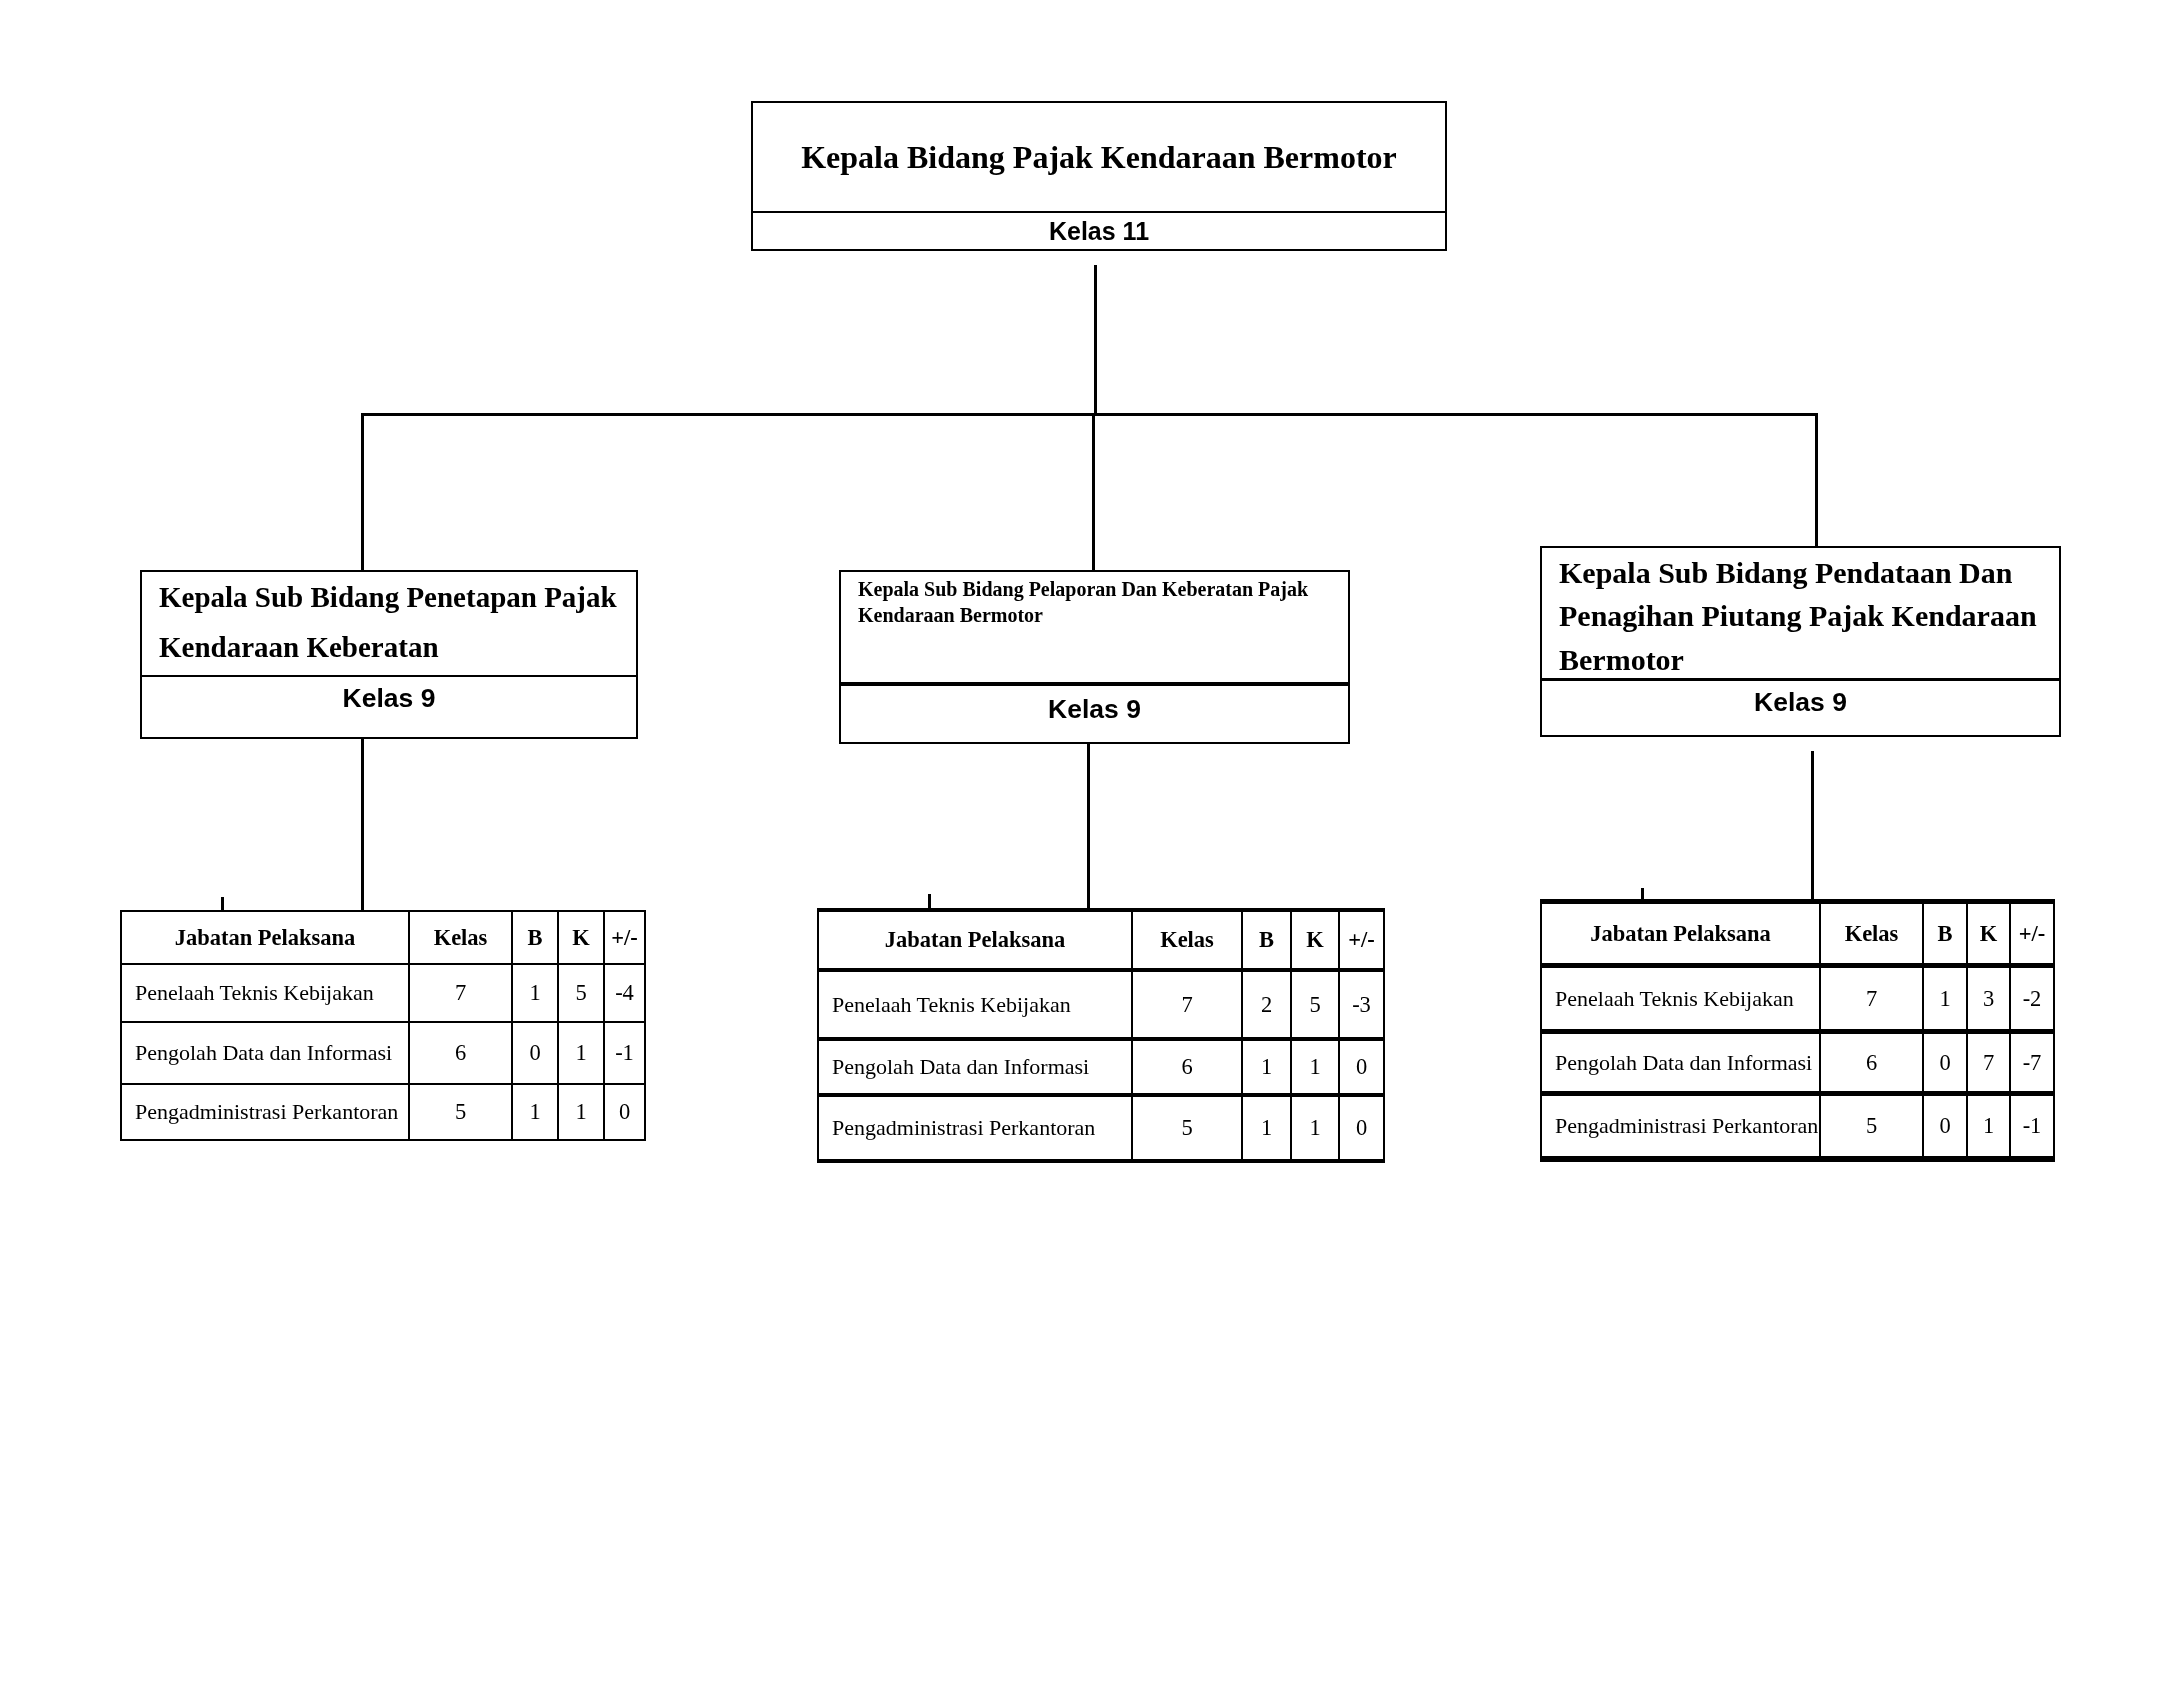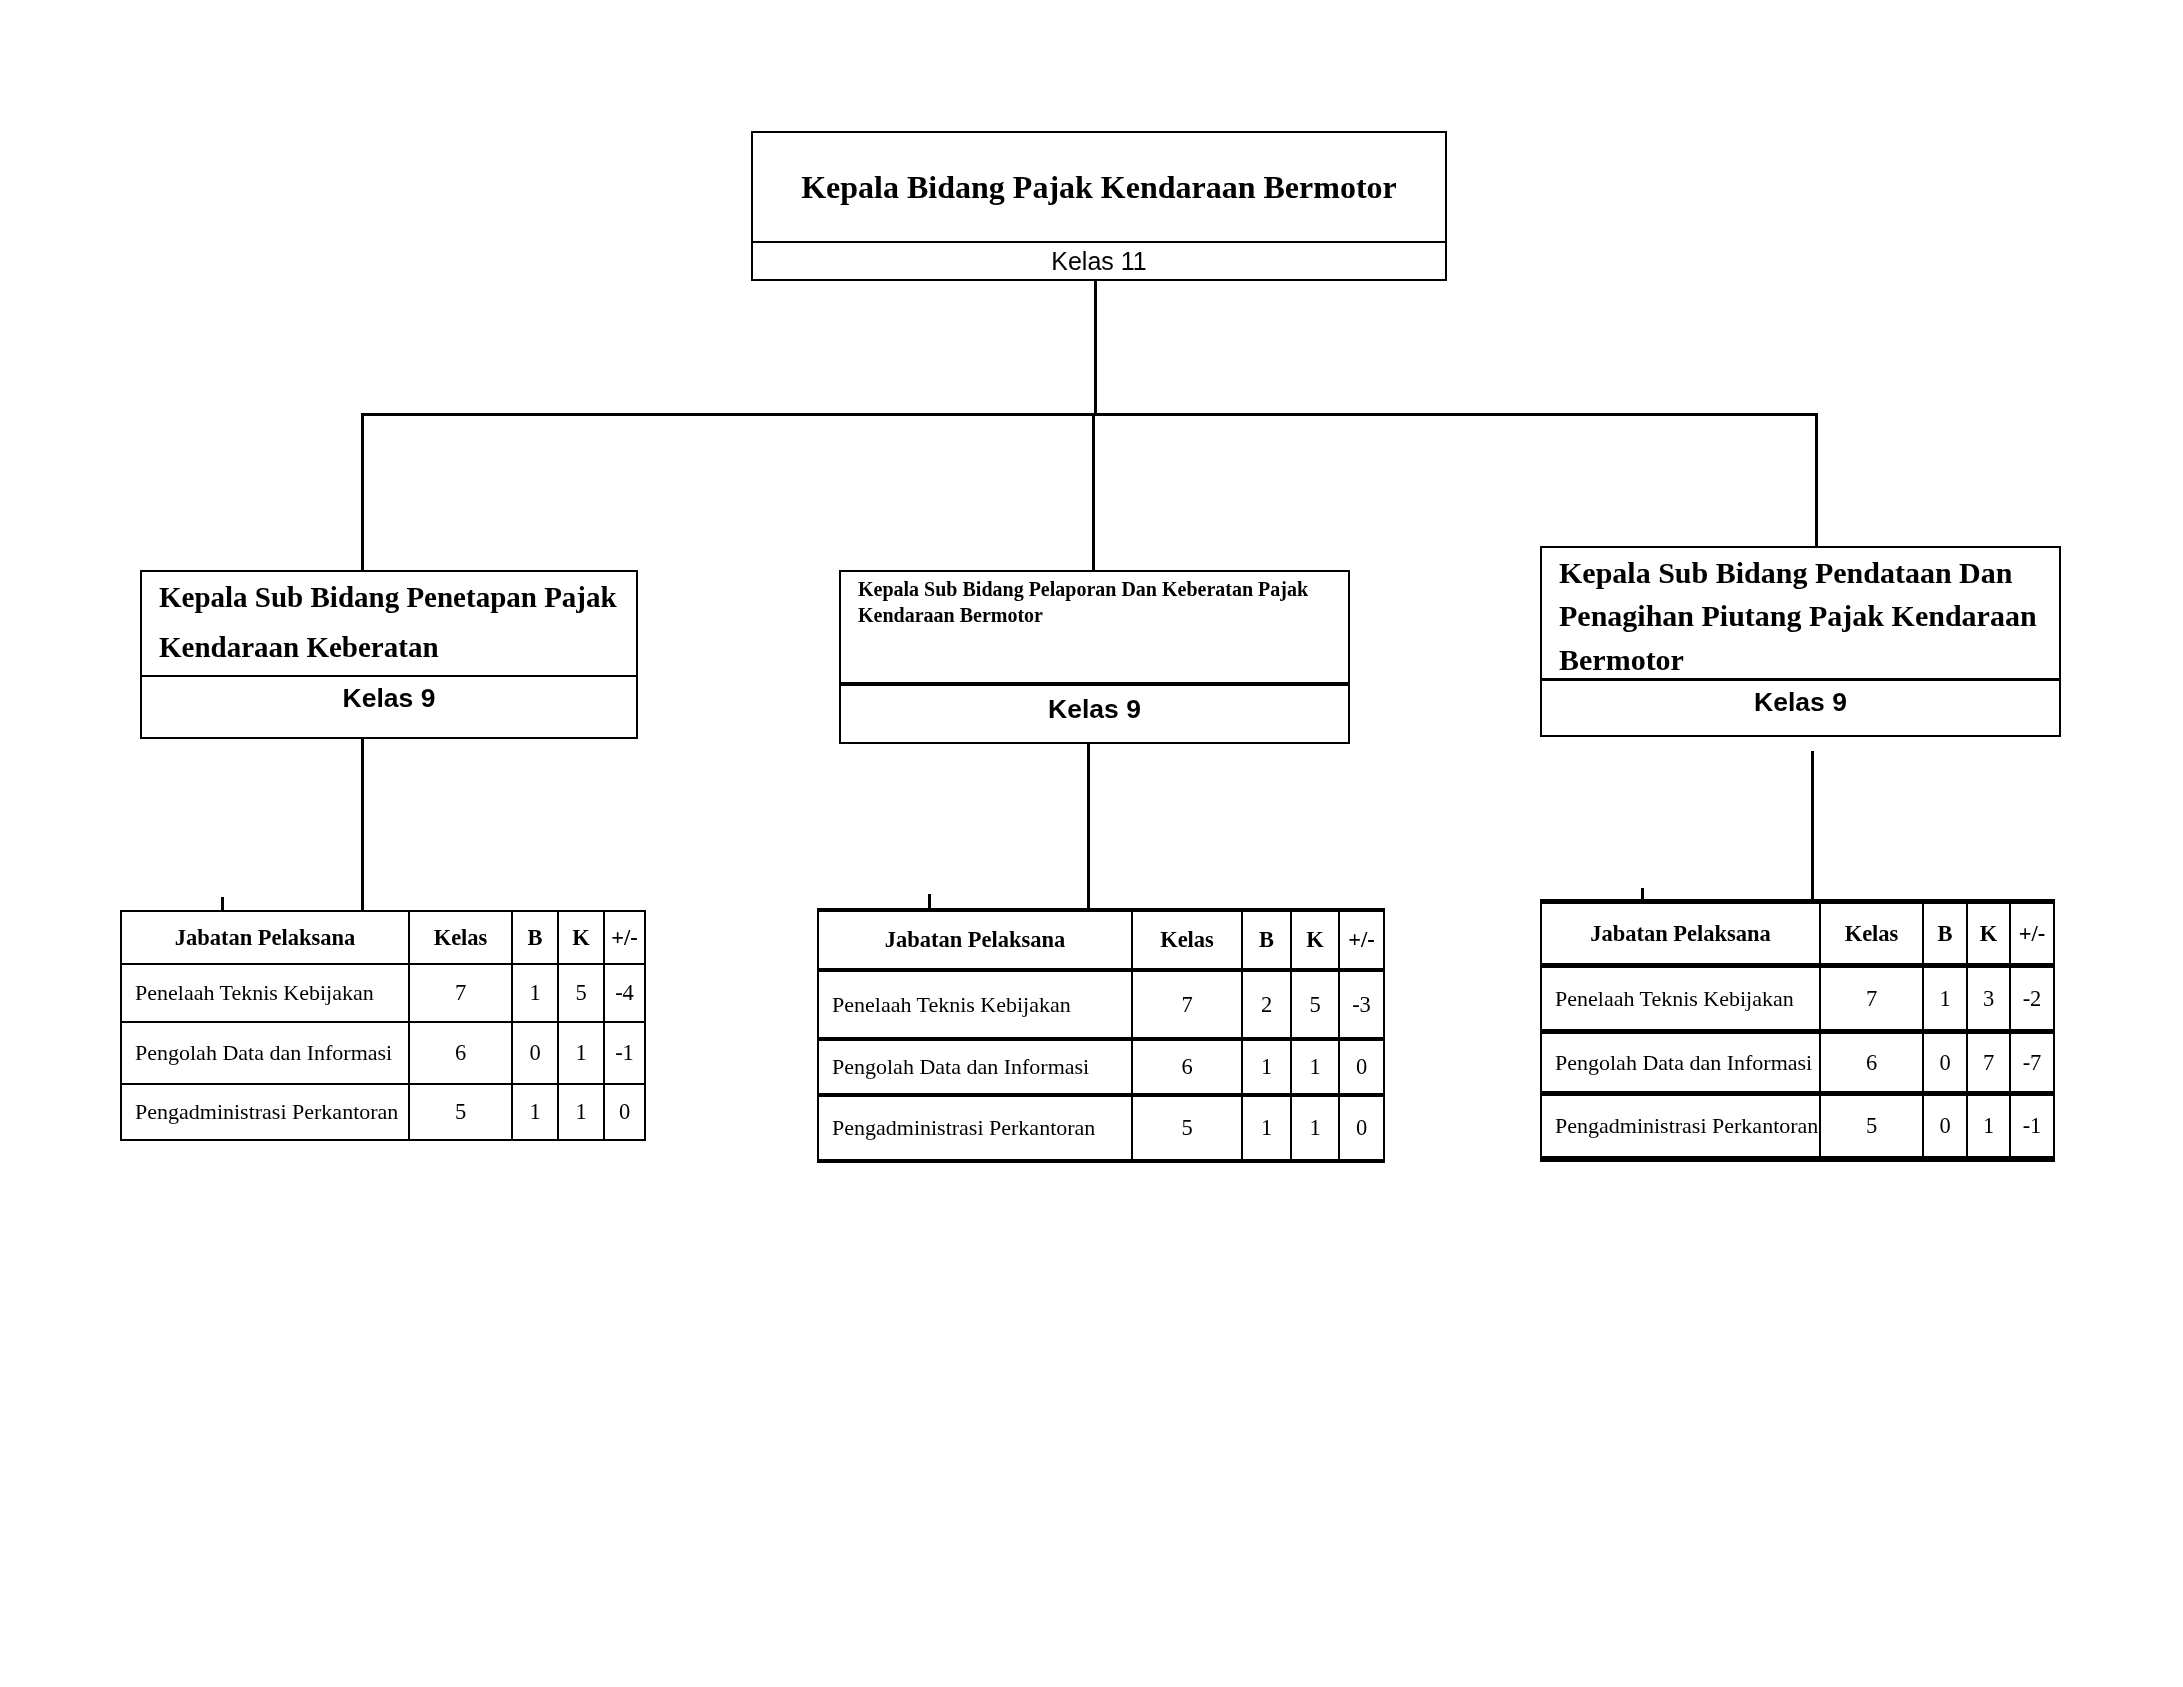--- a/index.html
+++ b/index.html
@@ -4,25 +4,25 @@
 <style>
   html,body{margin:0;padding:0;background:#ffffff;}
   .canvas{position:relative;width:2183px;height:1687px;background:#ffffff;overflow:hidden;
           font-family:"Liberation Serif", serif;color:#000;}
   .ln{position:absolute;background:#000;}
   .box{position:absolute;border:2.6px solid #000;background:#fff;box-sizing:border-box;
        display:flex;flex-direction:column;}
   .title-area{font-weight:bold;font-family:"Liberation Serif", serif;}
   .kelas-area{font-family:"Liberation Sans", sans-serif;text-align:center;box-sizing:border-box;}
   
-  .box-root{left:751px;top:131px;width:696px;height:150px;}
+  .box-root{left:751px;top:101px;width:696px;height:150px;}
   .box-root .title-area{height:108px;display:flex;align-items:center;justify-content:center;
        text-align:center;font-size:32px;}
   .box-root .kelas-area{flex:1;border-top:2.6px solid #000;font-size:25px;
-       display:flex;align-items:center;justify-content:center;}
+       display:flex;align-items:center;justify-content:center;font-weight:bold;}
   
   .box-sub .kelas-area{flex:1;font-weight:bold;font-size:26.5px;}
   .box-sub1{left:140px;top:570px;width:498px;height:169px;}
   .box-sub1 .title-area{height:102px;font-size:29px;line-height:1.72;padding:1.3px 18.5px 0 17px;}
   .box-sub1 .kelas-area{border-top:2.6px solid #000;padding-top:5.3px;}
   .box-sub2{left:839px;top:570px;width:511px;height:174px;}
   .box-sub2 .title-area{height:105px;font-size:20px;line-height:1.28;padding:5.3px 18.5px 0 17px;}
   .box-sub2 .kelas-area{border-top:4px solid #000;padding-top:8px;}
   .box-sub3{left:1540px;top:546px;width:521px;height:191px;}
   .box-sub3 .title-area{height:127px;font-size:30px;line-height:1.46;padding:2.6px 18.5px 0 17px;}

